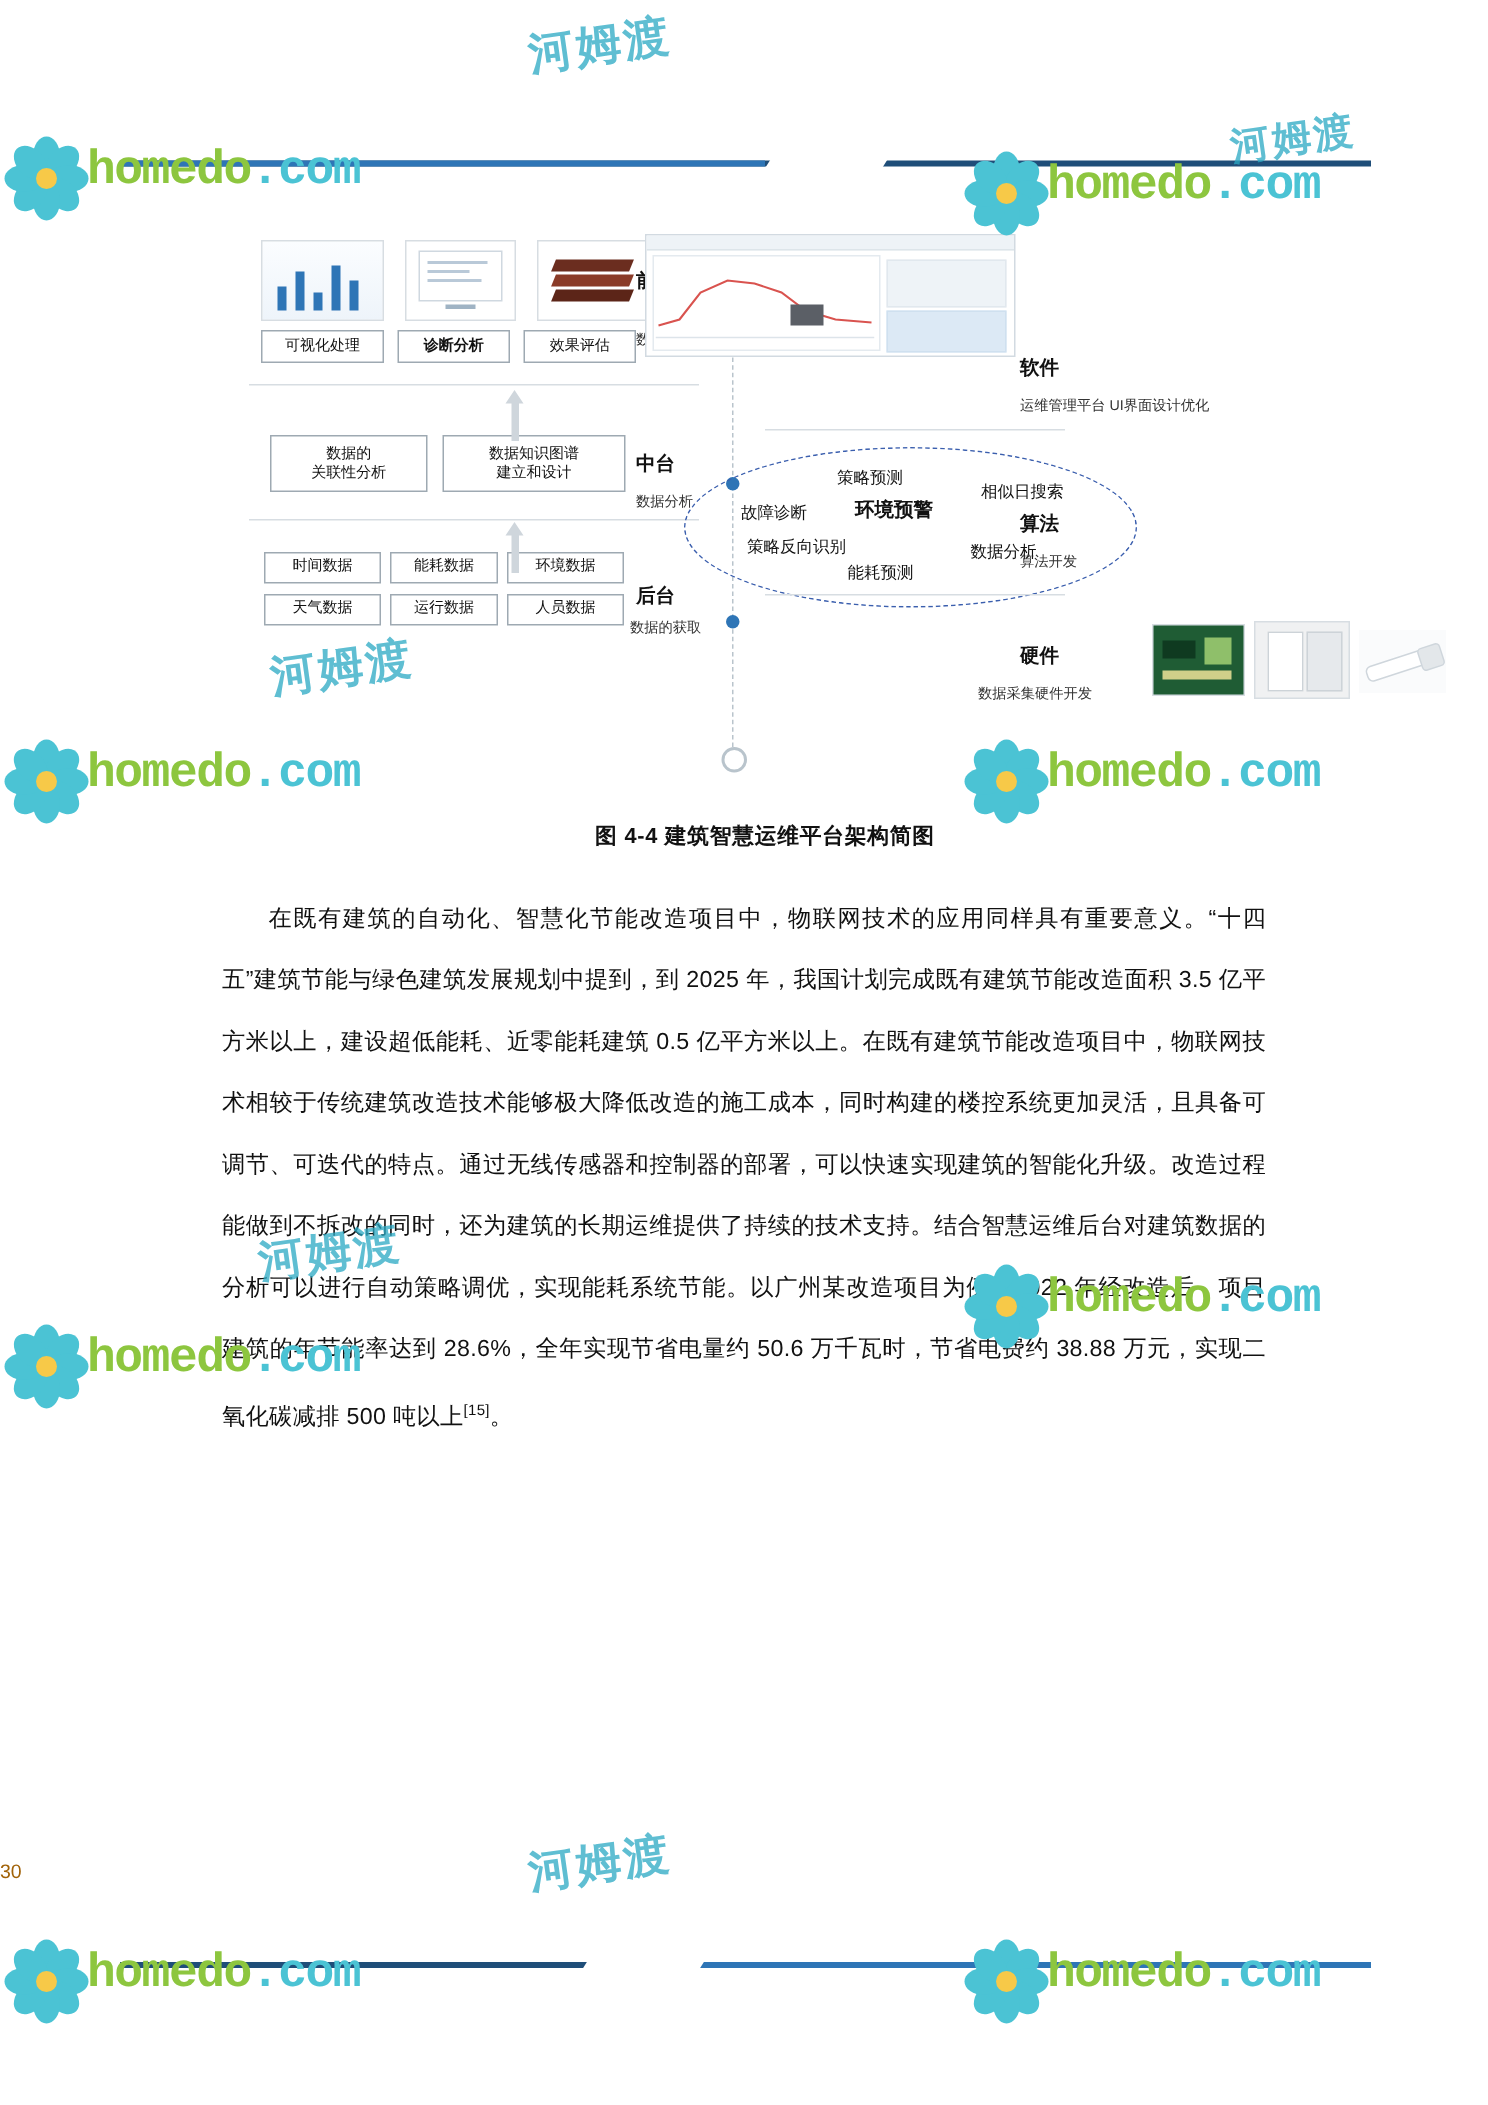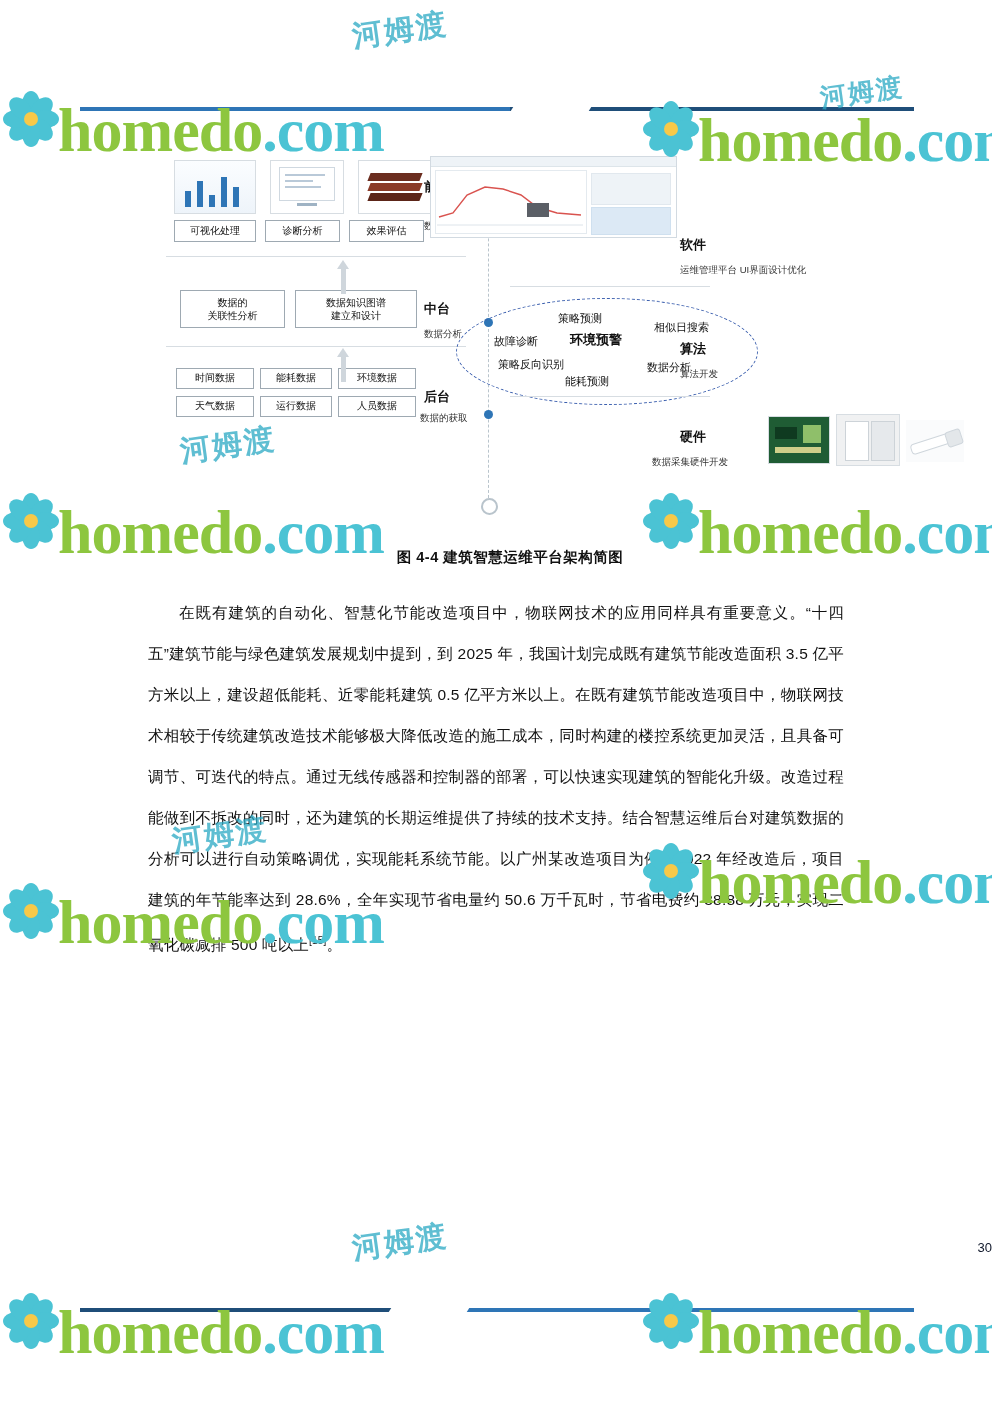--- a/index.html
+++ b/index.html
@@ -116,23 +116,23 @@
     width: 480px;
     top: 3px;
     height: 4px;
     background: #2e75b6;
   }
   .page-number {
     position: absolute;
     left: 0;
     right: 0;
     bottom: 148px;
-    text-align: right;
+    text-align: left;
     font-size: 13px;
-    color: #0f172a;
+    color: #a16207;
   }
 
   
   .figure {
     position: absolute;
     left: 160px;
     top: 148px;
     width: 700px;
     height: 380px;
   }
@@ -322,23 +322,23 @@
   }
   sup { font-size: 10px; vertical-align: super; }
 
   
   .wm {
     position: absolute;
     pointer-events: none;
     user-select: none;
   }
   .wm-text {
-    font-family: Liberation Serif, serif;
+    font-family: Liberation Mono, monospace;
     font-weight: bold;
-    font-size: 62px;
+    font-size: 32px;
     letter-spacing: -1px;
     white-space: nowrap;
   }
   .wm-homedo .h1 { color: #8dc63f; }
   .wm-homedo .h2 { color: #4bc3d4; }
   .wm-cn {
     font-family: "DejaVu Sans", sans-serif;
     font-weight: bold;
     font-size: 30px;
     color: #2aa9c4;
@@ -402,21 +402,21 @@
       </div>
       <div class="mini-line" style="left:26px; top:42px; width:20px; height:3px; background:#9fb3c4;"></div>
     </div>
     <div class="thumb" style="left:198px; top:12px; width:72px; height:52px; background:#fff;">
       <div style="position:absolute;left:10px;top:12px;width:52px;height:8px;background:#6b2d1f;transform:skewX(-22deg);"></div>
       <div style="position:absolute;left:10px;top:22px;width:52px;height:8px;background:#8a3b28;transform:skewX(-22deg);"></div>
       <div style="position:absolute;left:10px;top:32px;width:52px;height:8px;background:#5c2518;transform:skewX(-22deg);"></div>
     </div>
 
     <div class="chip" style="left:14px; top:72px; width:82px; height:22px;">可视化处理</div>
-    <div class="chip" style="left:105px; top:72px; width:75px; height:22px;">诊断分析</div>
+    <div class="chip" style="left:105px; top:72px; width:75px; height:22px;font-weight:bold;">诊断分析</div>
     <div class="chip" style="left:189px; top:72px; width:75px; height:22px;">效果评估</div>
 
     <div class="row-line" style="left:6px; top:108px; width:300px;"></div>
 
     <div class="chip two-line" style="left:20px; top:142px; width:105px; height:38px;">
       <div>
         <div>数据的</div>
         <div>关联性分析</div>
       </div>
     </div>

